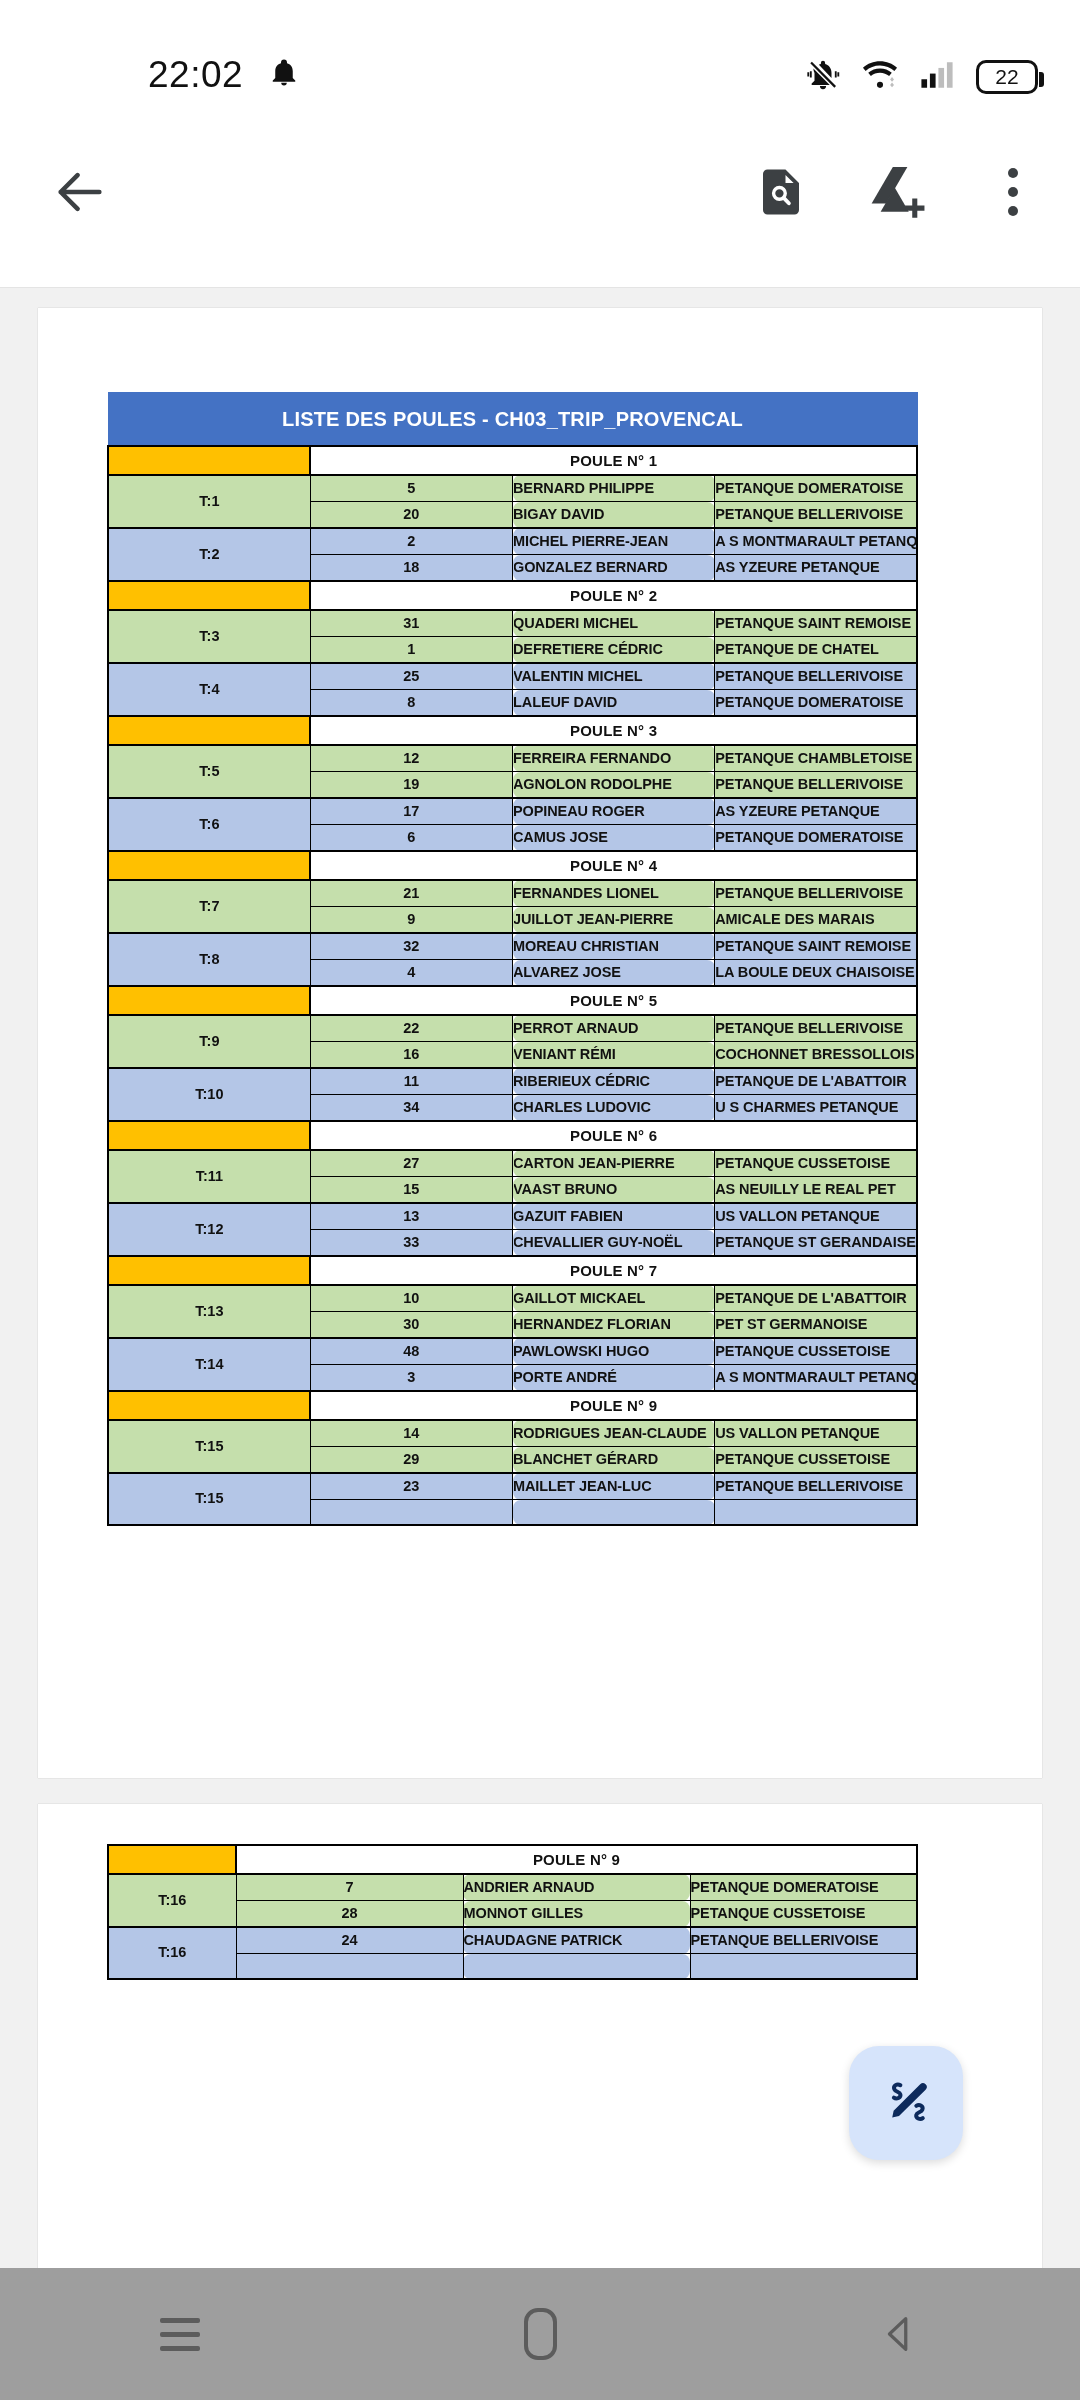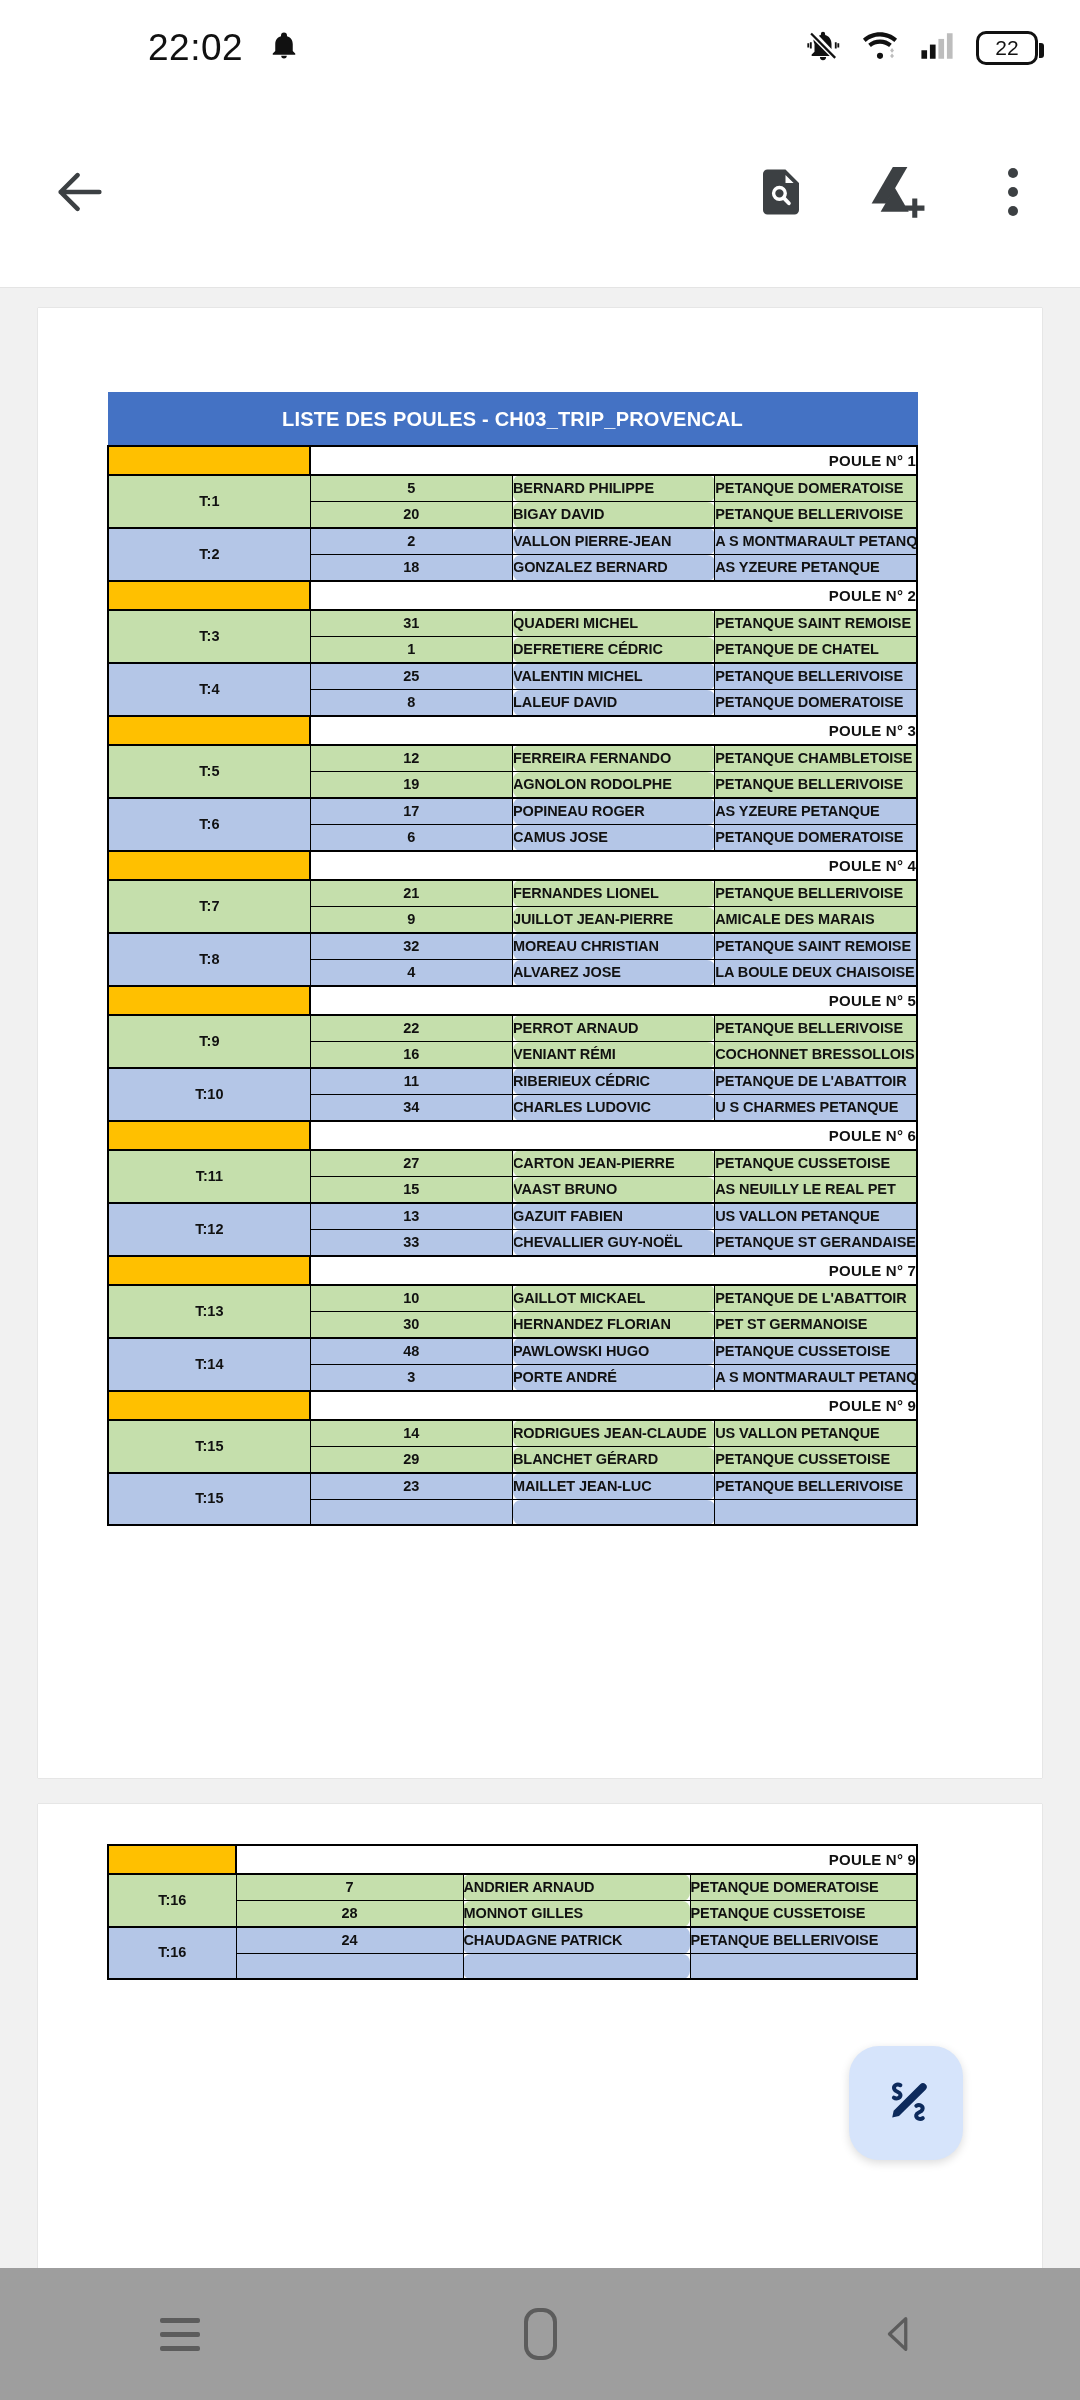--- a/index.html
+++ b/index.html
@@ -9,21 +9,21 @@
     font-family:"Liberation Sans", sans-serif;
     background:#f1f1f1;
     overflow:hidden;
   }
   body { position:relative; }
 
   
   .statusbar{
     position:absolute; top:0; left:0; width:1080px; height:96px;
     background:#ffffff;
-    display:flex; align-items:center;
+    display:flex; align-items:flex-end;
   }
   .sb-left{ display:flex; align-items:center; margin-left:148px; gap:26px; }
   .sb-clock{ font-size:37px; color:#111; letter-spacing:.5px; font-weight:400; }
   .sb-right{ margin-left:auto; margin-right:42px; display:flex; align-items:center; gap:22px; }
   .sb-batt{
     width:62px; height:34px; border:3.5px solid #111; border-radius:10px;
     display:flex; align-items:center; justify-content:center;
     font-size:21px; font-weight:500; color:#111; position:relative;
   }
   .sb-batt:after{
@@ -96,21 +96,21 @@
     text-align:center;
     font-size:20px;
     font-weight:bold;
     height:52px; line-height:52px;
     border:1px solid #4472c4;
     letter-spacing:.2px;
   }
   
   .poule .ph-orange{ background:#ffc000; border:2.5px solid #000; }
   .poule .ph-title{
-    background:#ffffff; text-align:right;
+    background:#ffffff; text-align:center;
     font-size:15px; font-weight:bold; letter-spacing:.2px;
     border:2.5px solid #000;
   }
   .poule td{ height:27px; line-height:27px; }
 
   .r-green td{ background:#c5dfac; }
   .r-blue  td{ background:#b4c6e7; }
   .td-team{ text-align:center; font-size:15.5px; }
   .td-num { text-align:center; font-size:14px; }
   .td-name{ text-align:left; padding-left:6px; font-size:14px; letter-spacing:-.1px;border-radius:8px;}
@@ -233,21 +233,21 @@
             <td class="c-club td-club bdr-r bdr-t">PETANQUE DOMERATOISE</td>
           </tr>
           <tr class="r-green">
             <td class="c-num td-num bdr-b">20</td>
             <td class="c-name td-name bdr-b">BIGAY DAVID</td>
             <td class="c-club td-club bdr-r bdr-b">PETANQUE BELLERIVOISE</td>
           </tr>
           <tr class="r-blue">
             <td rowspan="2" class="c-team td-team bdr-l bdr-t bdr-b">T:2</td>
             <td class="c-num td-num bdr-t">2</td>
-            <td class="c-name td-name bdr-t">VALLON PIERRE-JEAN</td>
+            <td class="c-name td-name bdr-t">MICHEL PIERRE-JEAN</td>
             <td class="c-club td-club bdr-r bdr-t">A S MONTMARAULT PETANQUE</td>
           </tr>
           <tr class="r-blue">
             <td class="c-num td-num bdr-b">18</td>
             <td class="c-name td-name bdr-b">GONZALEZ BERNARD</td>
             <td class="c-club td-club bdr-r bdr-b">AS YZEURE PETANQUE</td>
           </tr>
           <tr class="poule">
             <td class="ph-orange c-team"></td>
             <td colspan="3" class="ph-title">POULE N° 2</td>

